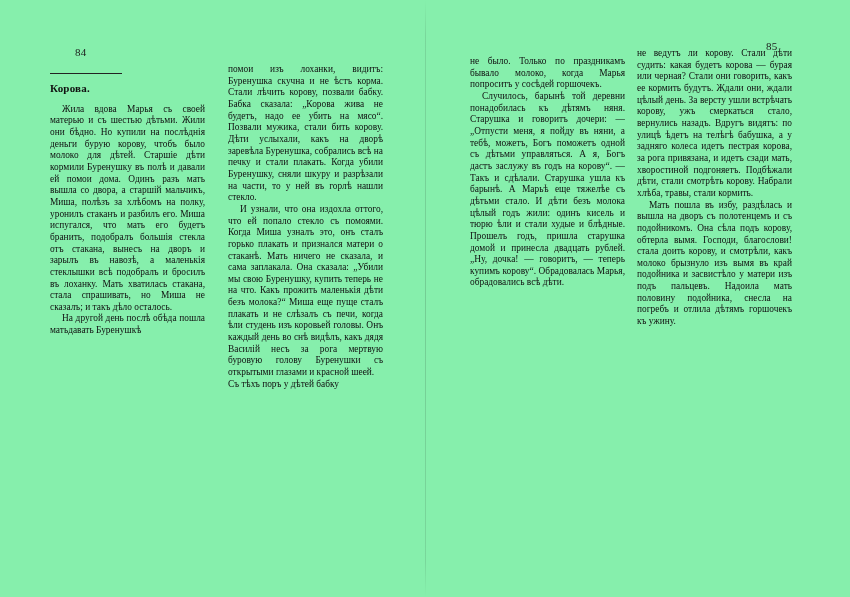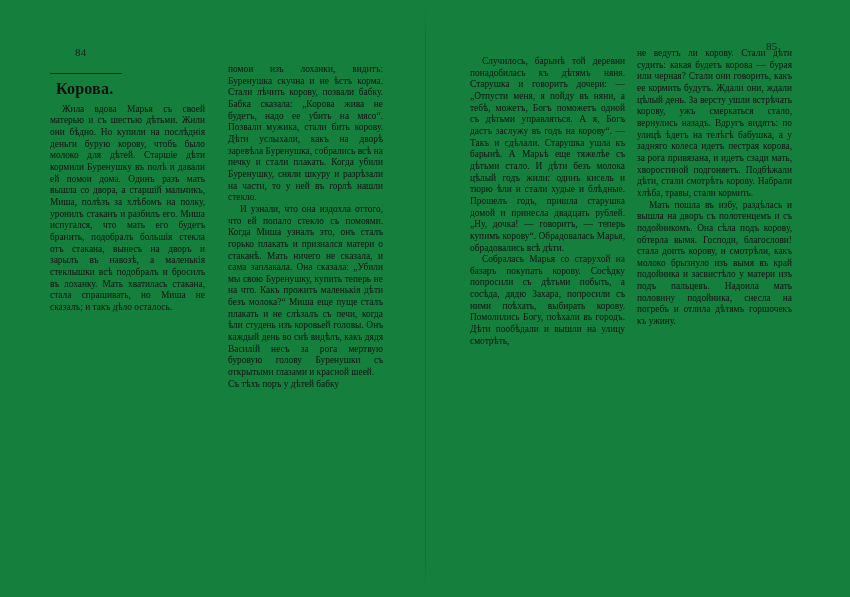--- a/index.html
+++ b/index.html
@@ -11,21 +11,21 @@
     width: 850px;
     height: 597px;
     font-family: "Liberation Serif", "DejaVu Serif", serif;
     color: #0d0d0d;
     overflow: hidden;
   }
   .page {
     position: relative;
     width: 850px;
     height: 597px;
-    background: #15803d;
+    background: #86efac;
   }
   
   .gutter {
     position: absolute;
     left: 425px;
     top: 0;
     width: 1px;
     height: 597px;
     background: linear-gradient(to bottom, rgba(0,0,0,0) 0%, rgba(0,0,0,0.10) 6%, rgba(0,0,0,0.14) 50%, rgba(0,0,0,0.10) 94%, rgba(0,0,0,0) 100%);
   }
@@ -60,50 +60,51 @@
   }
   .col p.noind { text-indent: 0; }
 
   .rule {
     width: 72px;
     height: 1px;
     background: #222;
     margin: 9px 0 9px 0;
   }
   h2.story-title {
-    font-size: 16px;
+    font-size: 11px;
     font-weight: bold;
-    margin: 0 0 9px 6px;
+    margin: 0 0 9px 0;
     text-indent: 0;
     letter-spacing: 0.2px;
   }
 </style>
 </head>
 <body>
 
 <div class="page">
   <div class="gutter"></div>
 
   <div class="folio folio-left">84</div>
   <div class="folio folio-right">85</div>
 
   <div class="col c1">
     <div class="rule"></div>
     <h2 class="story-title">Корова.</h2>
     <p>Жила вдова Марья съ своей матерью и съ шестью дѣтьми. Жили они бѣдно. Но купили на послѣднія деньги бурую корову, чтобъ было молоко для дѣтей. Старшіе дѣти кормили Буренушку въ полѣ и давали ей помои дома. Одинъ разъ мать вышла со двора, а старшій мальчикъ, Миша, полѣзъ за хлѣбомъ на полку, уронилъ стаканъ и разбилъ его. Миша испугался, что мать его будетъ бранить, подобралъ большія стекла отъ стакана, вынесъ на дворъ и зарылъ въ навозѣ, а маленькія стеклышки всѣ подобралъ и бросилъ въ лоханку. Мать хватилась стакана, стала спрашивать, но Миша не сказалъ; и такъ дѣло осталось.</p>
+    <p>На другой день послѣ обѣда пошла матьдавать Буренушкѣ</p>
   </div>
 
   <div class="col c2">
     <p class="noind">помои изъ лоханки, видитъ: Буренушка скучна и не ѣстъ корма. Стали лѣчить корову, позвали бабку. Бабка сказала: „Корова жива не будетъ, надо ее убить на мясо“. Позвали мужика, стали бить корову. Дѣти услыхали, какъ на дворѣ заревѣла Буренушка, собрались всѣ на печку и стали плакать. Когда убили Буренушку, сняли шкуру и разрѣзали на части, то у ней въ горлѣ нашли стекло.</p>
     <p>И узнали, что она издохла оттого, что ей попало стекло съ помоями. Когда Миша узналъ это, онъ сталъ горько плакать и признался матери о стаканѣ. Мать ничего не сказала, и сама заплакала. Она сказала: „Убили мы свою Буренушку, купить теперь не на что. Какъ прожить маленькія дѣти безъ молока?“ Миша еще пуще сталъ плакать и не слѣзалъ съ печи, когда ѣли студень изъ коровьей головы. Онъ каждый день во снѣ видѣлъ, какъ дядя Василій несъ за рога мертвую буровую голову Буренушки съ открытыми глазами и красной шеей.</p>
     <p class="noind">Съ тѣхъ поръ у дѣтей бабку</p>
   </div>
 
   <div class="col c3">
+    <p class="noind">не было. Только по праздникамъ бывало молоко, когда Марья попроситъ у сосѣдей горшочекъ.</p>
     <p>Случилось, барынѣ той деревни понадобилась къ дѣтямъ няня. Старушка и говоритъ дочери: — „Отпусти меня, я пойду въ няни, а тебѣ, можетъ, Богъ поможетъ одной съ дѣтьми управляться. А я, Богъ дастъ заслужу въ годъ на корову“. — Такъ и сдѣлали. Старушка ушла къ барынѣ. А Марьѣ еще тяжелѣе съ дѣтьми стало. И дѣти безъ молока цѣлый годъ жили: одинъ кисель и тюрю ѣли и стали худые и блѣдные. Прошелъ годъ, пришла старушка домой и принесла двадцать рублей. „Ну, дочка! — говоритъ, — теперь купимъ корову“. Обрадовалась Марья, обрадовались всѣ дѣти.</p>
-    <p>Собралась Марья со старухой на базаръ покупать корову. Сосѣдку попросили съ дѣтьми побыть, а сосѣда, дядю Захара, попросили съ ними поѣхать, выбирать корову. Помолились Богу, поѣхали въ городъ. Дѣти пообѣдали и вышли на улицу смотрѣть,</p>
   </div>
 
   <div class="col c4">
     <p class="noind">не ведутъ ли корову. Стали дѣти судить: какая будетъ корова — бурая или черная? Стали они говорить, какъ ее кормить будутъ. Ждали они, ждали цѣлый день. За версту ушли встрѣчать корову, ужъ смеркаться стало, вернулись назадъ. Вдругъ видятъ: по улицѣ ѣдетъ на телѣгѣ бабушка, а у задняго колеса идетъ пестрая корова, за рога привязана, и идетъ сзади мать, хворостиной подгоняетъ. Подбѣжали дѣти, стали смотрѣть корову. Набрали хлѣба, травы, стали кормить.</p>
     <p>Мать пошла въ избу, раздѣлась и вышла на дворъ съ полотенцемъ и съ подойникомъ. Она сѣла подъ корову, обтерла вымя. Господи, благослови! стала доить корову, и смотрѣли, какъ молоко брызнуло изъ вымя въ край подойника и засвистѣло у матери изъ подъ пальцевъ. Надоила мать половину подойника, снесла на погребъ и отлила дѣтямъ горшочекъ къ ужину.</p>
   </div>
 </div>
 
 </body></html>

